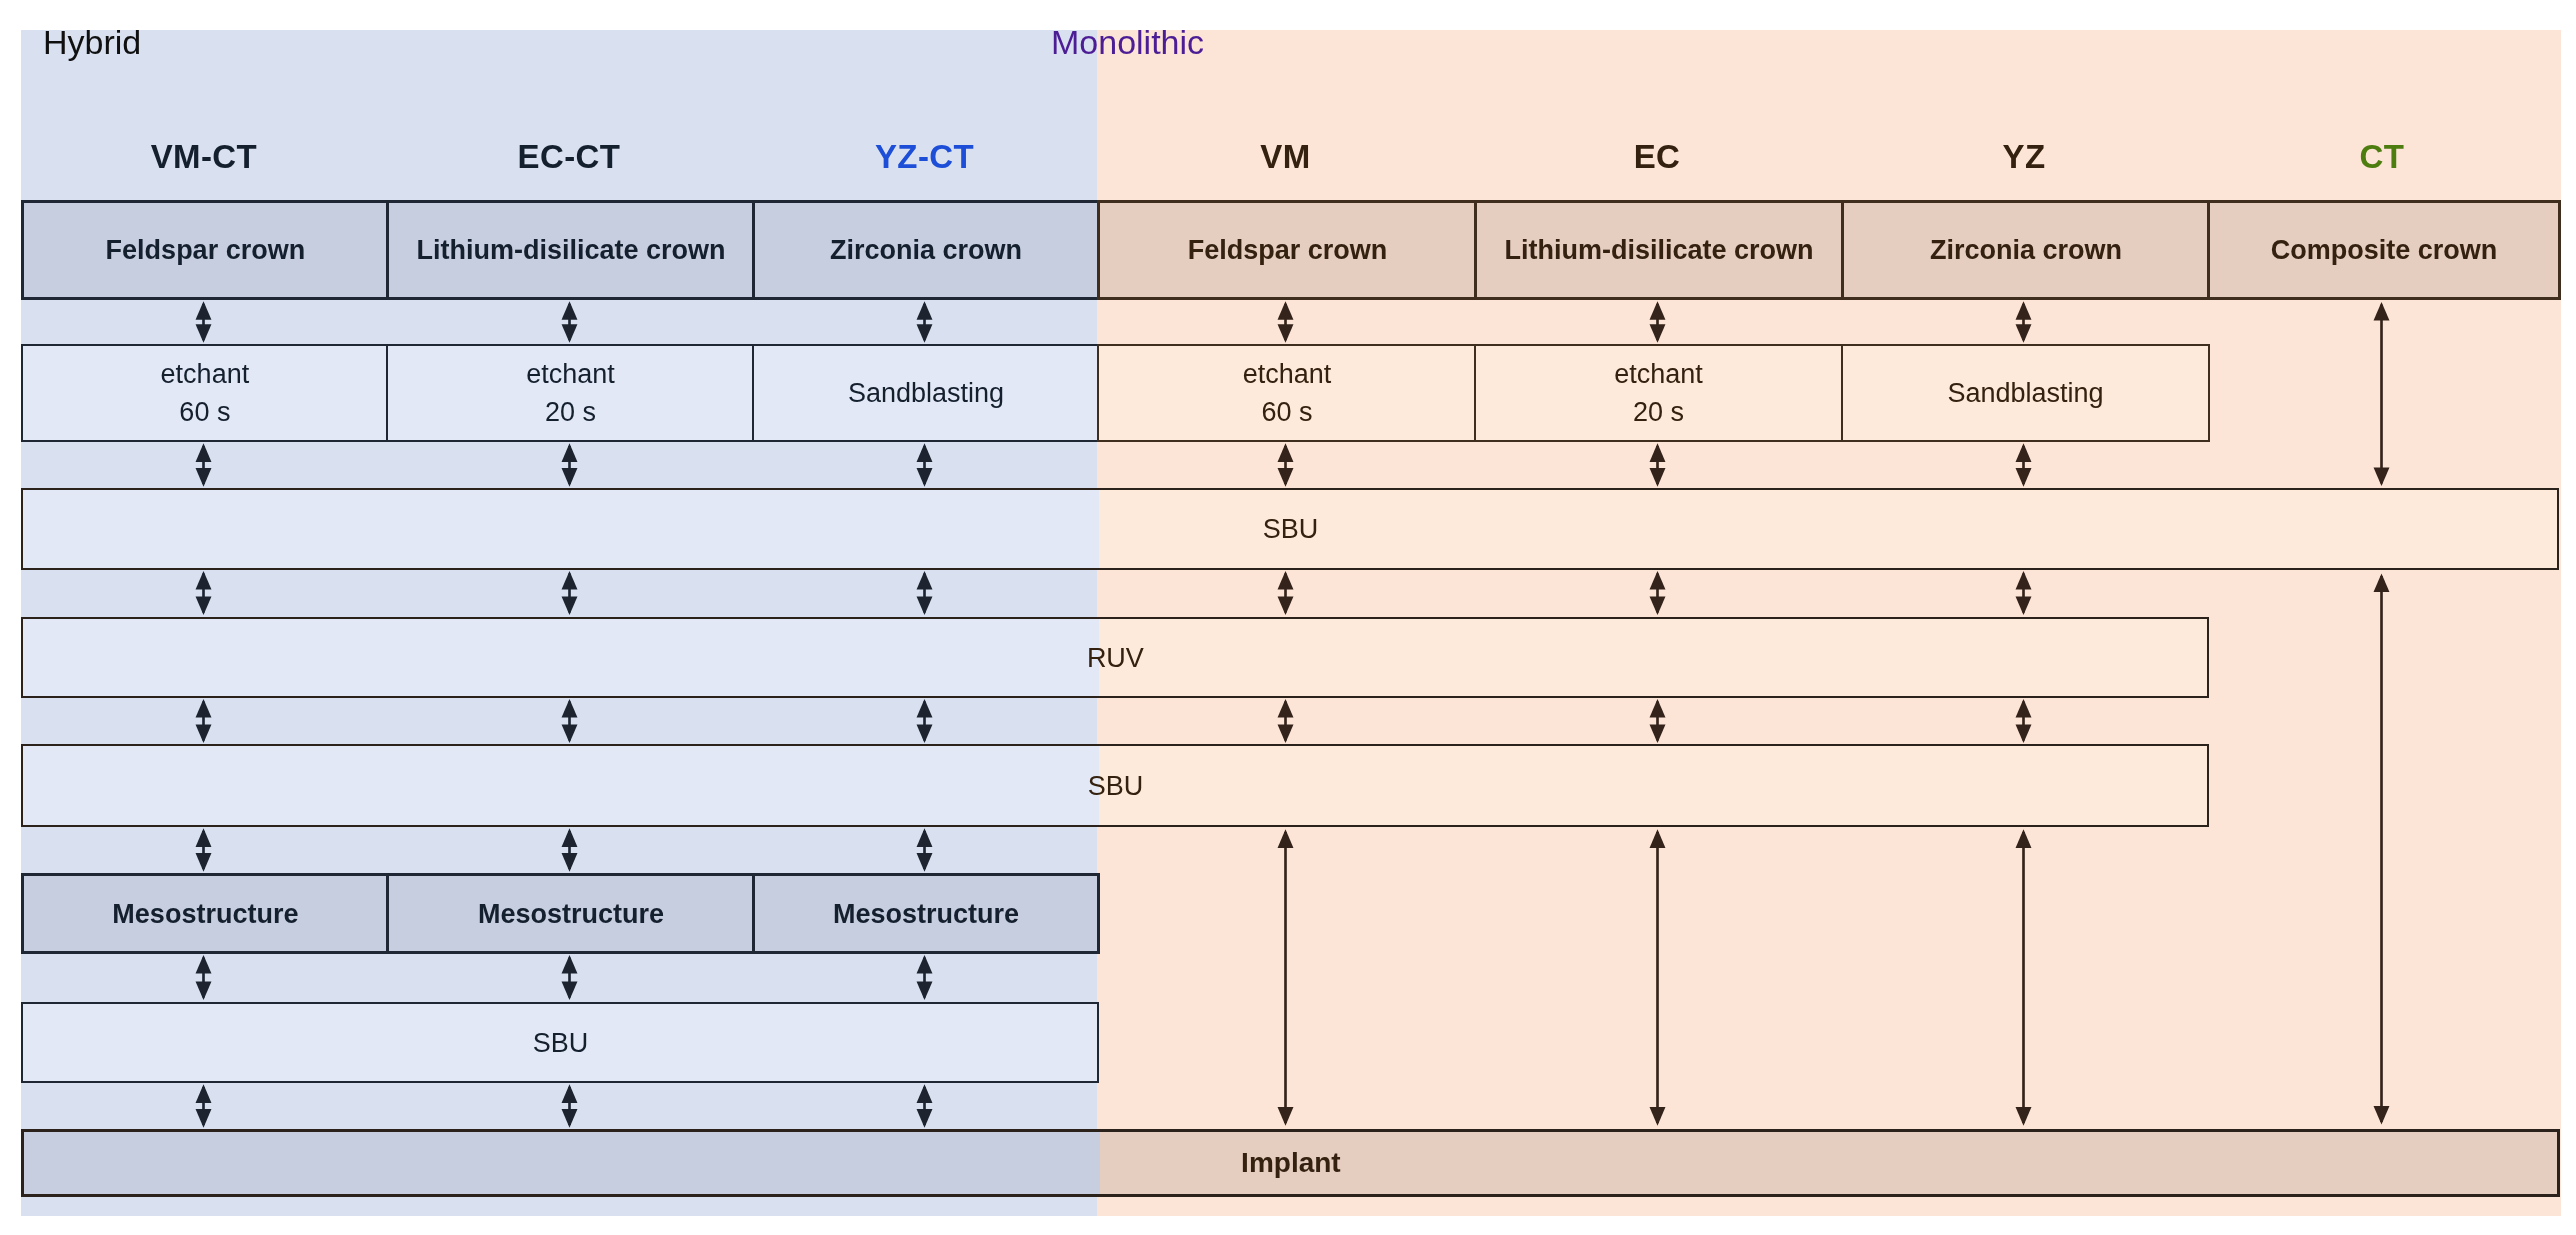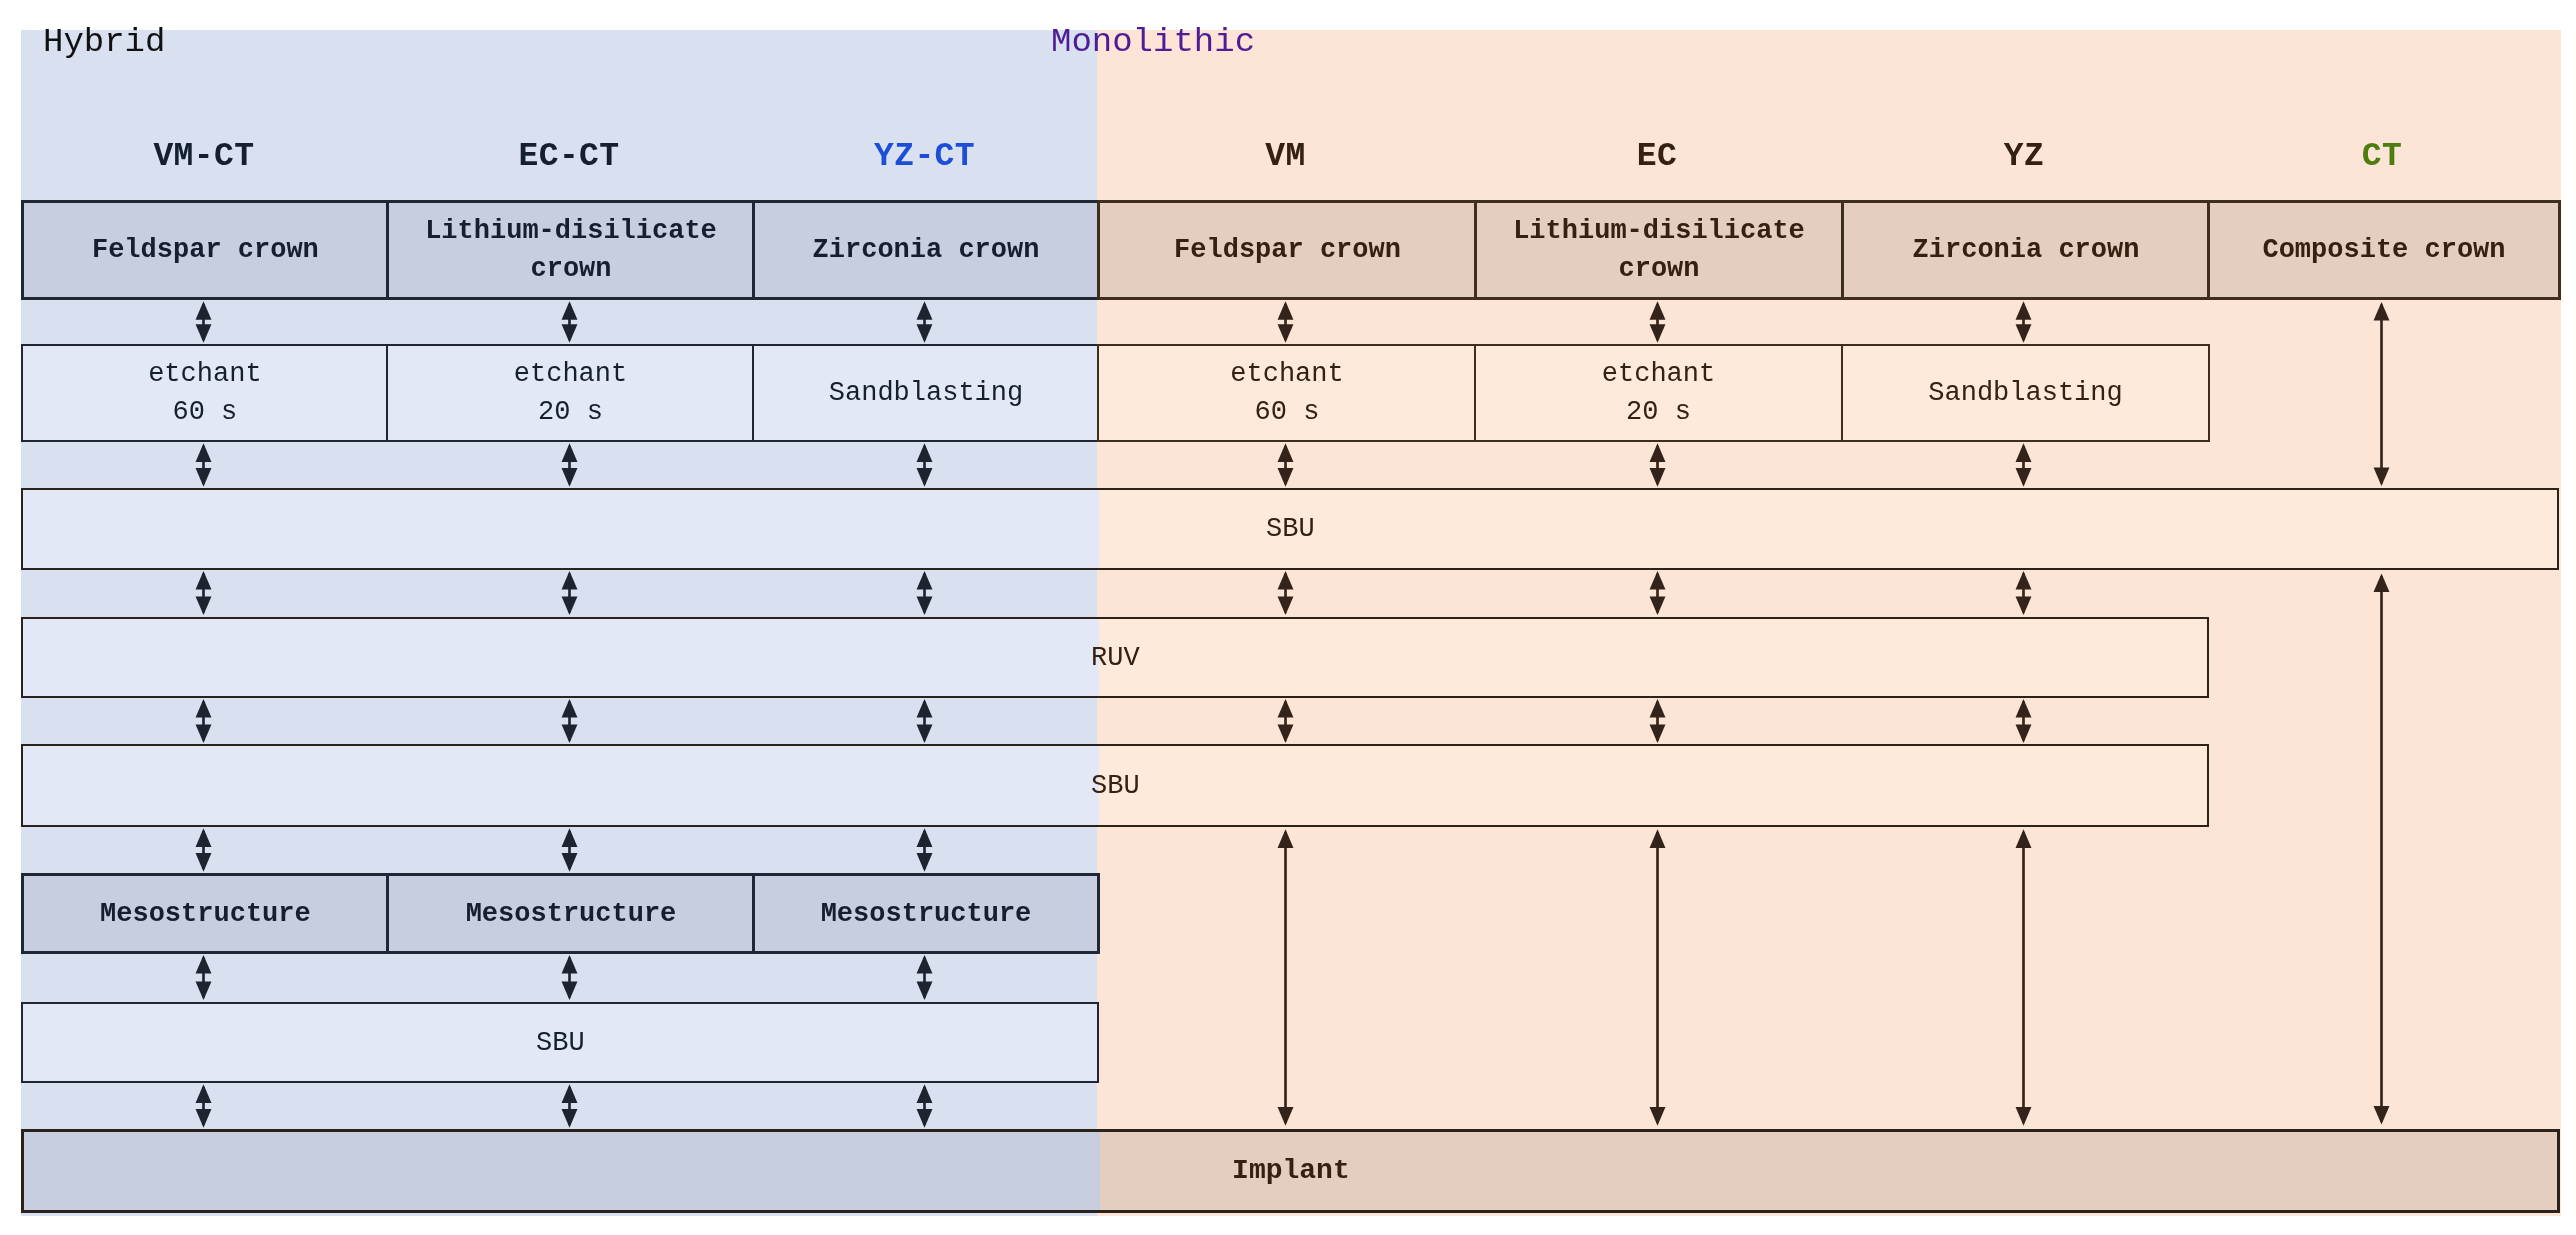--- a/index.html
+++ b/index.html
@@ -1,17 +1,17 @@
 <!DOCTYPE html>
 <html style="font-size:14.3px"><head>
 <meta charset="utf-8">
 <style>
   html,body{margin:0;padding:0;background:#ffffff;}
   #canvas{position:relative;width:2576px;height:1236px;background:#ffffff;overflow:hidden;
-          font-family:Liberation Mono, monospace;}
+          font-family:Liberation Sans, sans-serif;}
   .bg{position:absolute;top:29.5px;height:1186px;}
   .region-label{position:absolute;top:23px;font-size:34px;font-weight:400;}
   .header{position:absolute;top:134px;height:45px;display:flex;align-items:center;justify-content:center;
           font-weight:700;font-size:33px;letter-spacing:0.4px;}
   .box{position:absolute;box-sizing:border-box;display:flex;flex-direction:column;align-items:center;
        justify-content:center;text-align:center;}
   .lbl{font-size:27px;line-height:38px;}
   .lbl.bold{font-weight:700;}
   .lbl.big{font-size:28px;}
   .arrow{position:absolute;}
@@ -90,21 +90,21 @@
       </div>
       <div class="box" style="left: 386px; top: 873px; width: 370px; height: 81px; border: 3.6px solid rgb(31, 39, 53); background: rgb(199, 206, 223);">
         <div class="lbl bold" style="color: rgb(21, 32, 47);">Mesostructure</div>
       </div>
       <div class="box" style="left: 752px; top: 873px; width: 348px; height: 81px; border: 3.6px solid rgb(31, 39, 53); background: rgb(199, 206, 223);">
         <div class="lbl bold" style="color: rgb(21, 32, 47);">Mesostructure</div>
       </div>
       <div class="box" style="left: 21.4px; top: 1002px; width: 1078px; height: 81px; border: 2.7px solid rgb(31, 39, 53); background: rgb(226, 232, 246);">
         <div class="lbl " style="color: rgb(21, 32, 47);">SBU</div>
       </div>
-      <div class="box" style="left: 21.4px; top: 1129px; width: 2539px; height: 84px; border: 3.6px solid rgb(43, 34, 27); background: linear-gradient(to right, rgb(199, 206, 223) 0px, rgb(199, 206, 223) 1076px, rgb(229, 205, 192) 1076px, rgb(229, 205, 192) 100%);">
+      <div class="box" style="left: 21.4px; top: 1129px; width: 2539px; height: 68px; border: 3.6px solid rgb(43, 34, 27); background: linear-gradient(to right, rgb(199, 206, 223) 0px, rgb(199, 206, 223) 1076px, rgb(229, 205, 192) 1076px, rgb(229, 205, 192) 100%);">
         <div class="lbl bold big" style="color: rgb(52, 33, 15);">Implant</div>
       </div>
       <div class="arrow" style="left: 192px; top: 300px; width: 23px; height: 44px;">
         <svg width="23" height="44" viewBox="0 0 26 49" xmlns="http://www.w3.org/2000/svg">
           <line x1="13" y1="4" x2="13" y2="45" stroke="#1d2430" stroke-width="3"></line>
           <polygon points="13,1 4,22 22,22" fill="#1d2430"></polygon>
           <polygon points="13,48 4,27 22,27" fill="#1d2430"></polygon>
         </svg>
       </div>
       <div class="arrow" style="left: 192px; top: 442px; width: 23px; height: 46px;">

